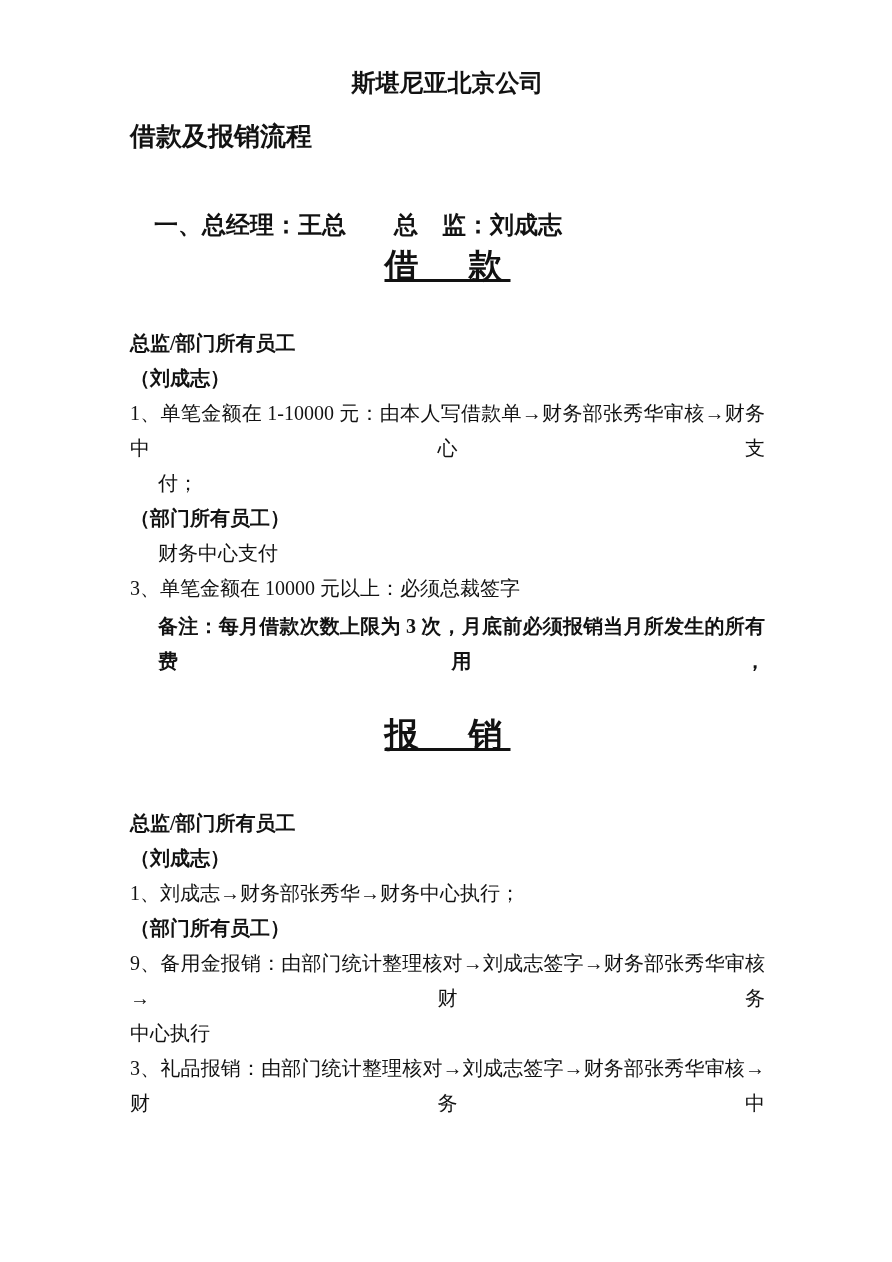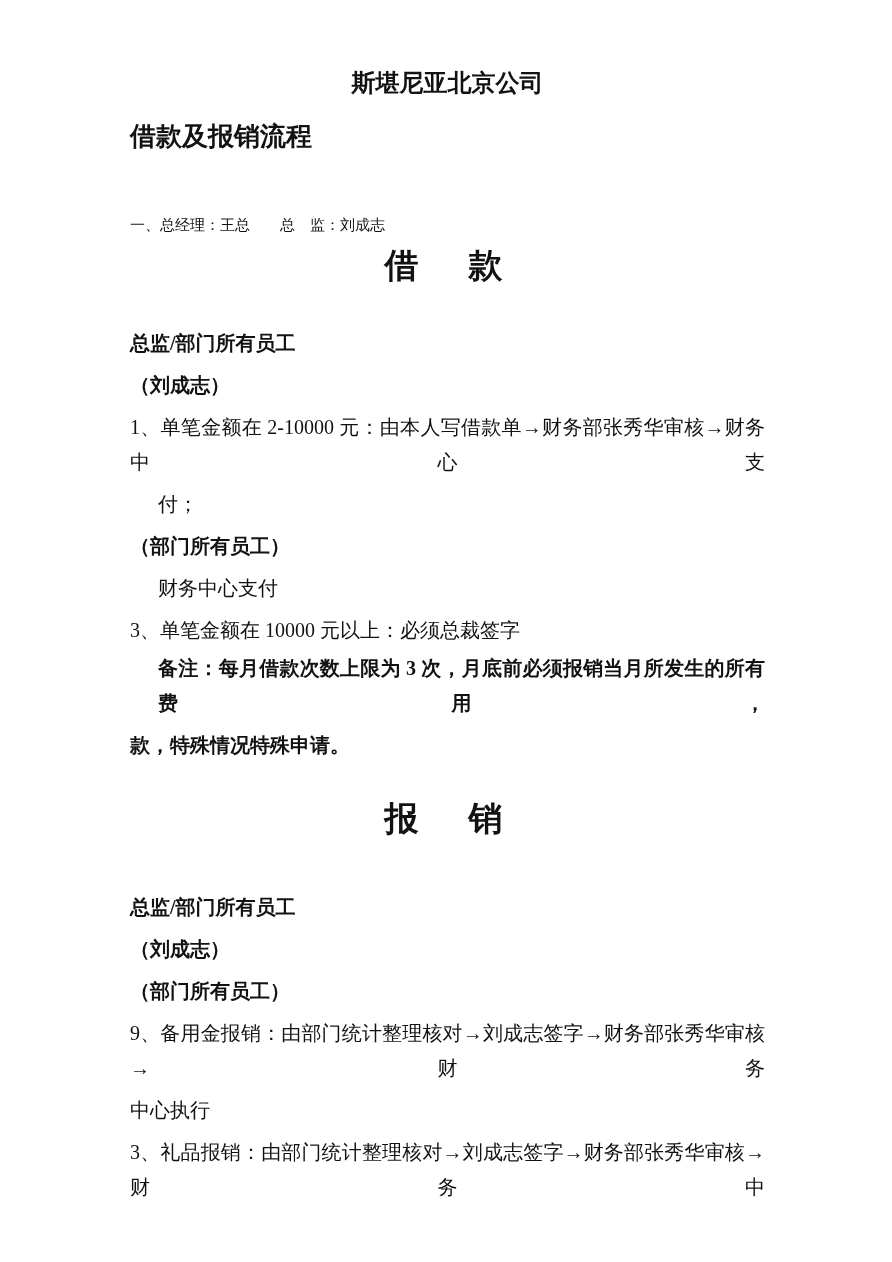--- a/index.html
+++ b/index.html
@@ -24,42 +24,43 @@
     font-weight: bold;
     text-align: center;
   }
   .subtitle {
     font-size: 26px;
     line-height: 34px;
     font-weight: bold;
     margin-top: 20px;
   }
   .staff {
-    font-size: 15px;
+    font-size: 24px;
     line-height: 33px;
-    font-weight: normal;
+    font-weight: bold;
+    margin-left: 24px;
   }
   .staff1 { margin-top: 55px; }
   .section-heading {
     font-size: 34px;
     line-height: 44px;
     font-weight: bold;
     text-align: center;
     letter-spacing: 8px;
+    text-decoration: underline;
   }
   .h-loan  { margin-top: 2px; }
   .h-reimb { margin-top: 34px; }
   .body-block { margin: 0; padding: 0; }
   .loan-body  { margin-top: 38px; }
   .reimb-body { margin-top: 49px; }
   .line {
     font-size: 20px;
     line-height: 35px;
     font-weight: normal;
-    margin-top: 7px;
   }
   .bold { font-weight: bold; }
   .indent { padding-left: 28px; }
   .note-start { margin-top: 3px; }
   .stretch {
     text-align: justify;
     text-align-last: justify;
   }
 </style>
 </head>
@@ -71,34 +72,34 @@
 
   <div class="subtitle">借款及报销流程</div>
 
   <div class="staff staff1">一、总经理：王总　　总　监：刘成志</div>
 
   <div class="section-heading h-loan">借　款</div>
 
   <section class="body-block loan-body">
     <div class="line bold">总监/部门所有员工</div>
     <div class="line bold">（刘成志）</div>
-    <div class="line stretch">1、单笔金额在 2-10000 元：由本人写借款单→财务部张秀华审核→财务中心支</div>
+    <div class="line stretch">1、单笔金额在 1-10000 元：由本人写借款单→财务部张秀华审核→财务中心支</div>
     <div class="line indent">付；</div>
     <div class="line bold">（部门所有员工）</div>
     <div class="line indent">财务中心支付</div>
     <div class="line">3、单笔金额在 10000 元以上：必须总裁签字</div>
     <div class="line bold indent stretch note-start">备注：每月借款次数上限为 3 次，月底前必须报销当月所发生的所有费用，</div>
-    <div class="line bold">款，特殊情况特殊申请。</div>
   </section>
 
   <div class="section-heading h-reimb">报　销</div>
 
   <section class="body-block reimb-body">
     <div class="line bold">总监/部门所有员工</div>
     <div class="line bold">（刘成志）</div>
+    <div class="line">1、刘成志→财务部张秀华→财务中心执行；</div>
     <div class="line bold">（部门所有员工）</div>
     <div class="line stretch">9、备用金报销：由部门统计整理核对→刘成志签字→财务部张秀华审核→财务</div>
     <div class="line">中心执行</div>
     <div class="line stretch">3、礼品报销：由部门统计整理核对→刘成志签字→财务部张秀华审核→财务中</div>
 
   </section>
 
 </div>
 
 </body></html>

